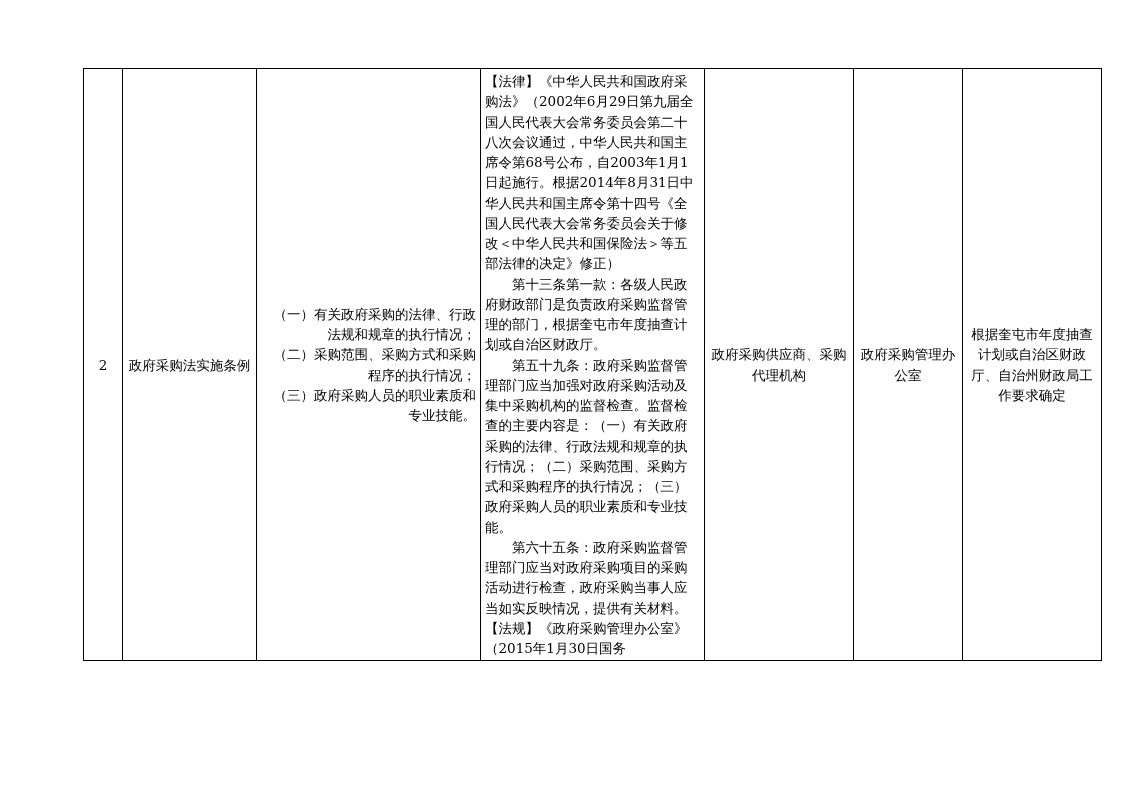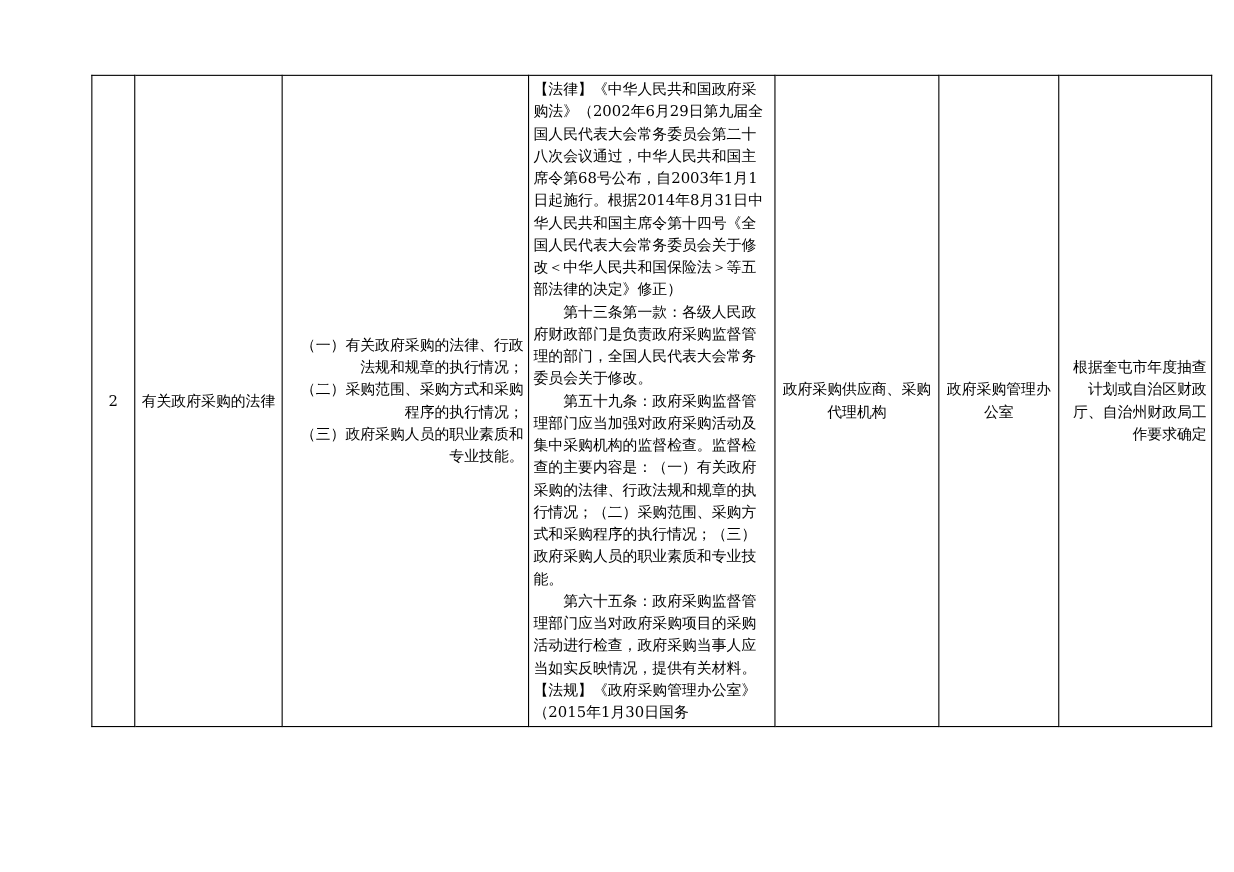--- a/index.html
+++ b/index.html
@@ -35,21 +35,21 @@
     font-size: 13.5px;
     line-height: 1.5;
     overflow: hidden;
   }
   .col-no    { width: 30px;  text-align: center; }
   .col-item  { width: 125px; text-align: center; }
   .col-basis { width: 215px; text-align: left; }
   .col-law   { width: 215px; text-align: left; }
   .col-obj   { width: 140px; text-align: center;  vertical-align: middle; }
   .col-dept  { width: 100px; text-align: center; margin-left: 41px; }
-  .col-freq  { width: 130px; text-align: right; }
+  .col-freq  { width: 130px; text-align: center; }
 
   .cell-basis {
     vertical-align: middle;
     text-align: right;
   }
   .cell-law {
     vertical-align: top;
     padding-top: 4px;
     height: 560px;
   }
@@ -62,29 +62,29 @@
   .basis-line { margin: 0; }
 </style>
 </head>
 <body>
 
 <div class="page">
   <table class="doc-table">
     <tbody>
       <tr>
         <td class="col-no">2</td>
-        <td class="col-item">有关政府采购的法律</td>
+        <td class="col-item">政府采购法实施条例</td>
         <td class="col-basis cell-basis">
           <p class="basis-line">（一）有关政府采购的法律、行政法规和规章的执行情况；</p>
           <p class="basis-line">（二）采购范围、采购方式和采购程序的执行情况；</p>
           <p class="basis-line">（三）政府采购人员的职业素质和专业技能。</p>
         </td>
         <td class="col-law cell-law">
           <p class="para">【法律】《中华人民共和国政府采购法》（2002年6月29日第九届全国人民代表大会常务委员会第二十八次会议通过，中华人民共和国主席令第68号公布，自2003年1月1日起施行。根据2014年8月31日中华人民共和国主席令第十四号《全国人民代表大会常务委员会关于修改＜中华人民共和国保险法＞等五部法律的决定》修正）</p>
-          <p class="para indent">第十三条第一款：各级人民政府财政部门是负责政府采购监督管理的部门，全国人民代表大会常务委员会关于修改。</p>
+          <p class="para indent">第十三条第一款：各级人民政府财政部门是负责政府采购监督管理的部门，根据奎屯市年度抽查计划或自治区财政厅。</p>
           <p class="para indent">第五十九条：政府采购监督管理部门应当加强对政府采购活动及集中采购机构的监督检查。监督检查的主要内容是：（一）有关政府采购的法律、行政法规和规章的执行情况；（二）采购范围、采购方式和采购程序的执行情况；（三）政府采购人员的职业素质和专业技能。</p>
           <p class="para indent">第六十五条：政府采购监督管理部门应当对政府采购项目的采购活动进行检查，政府采购当事人应当如实反映情况，提供有关材料。</p>
           <p class="para">【法规】《政府采购管理办公室》（2015年1月30日国务</p>
         </td>
         <td class="col-obj">政府采购供应商、采购代理机构</td>
         <td class="col-dept">政府采购管理办公室</td>
         <td class="col-freq">根据奎屯市年度抽查计划或自治区财政厅、自治州财政局工作要求确定</td>
       </tr>
     </tbody>
   </table>

